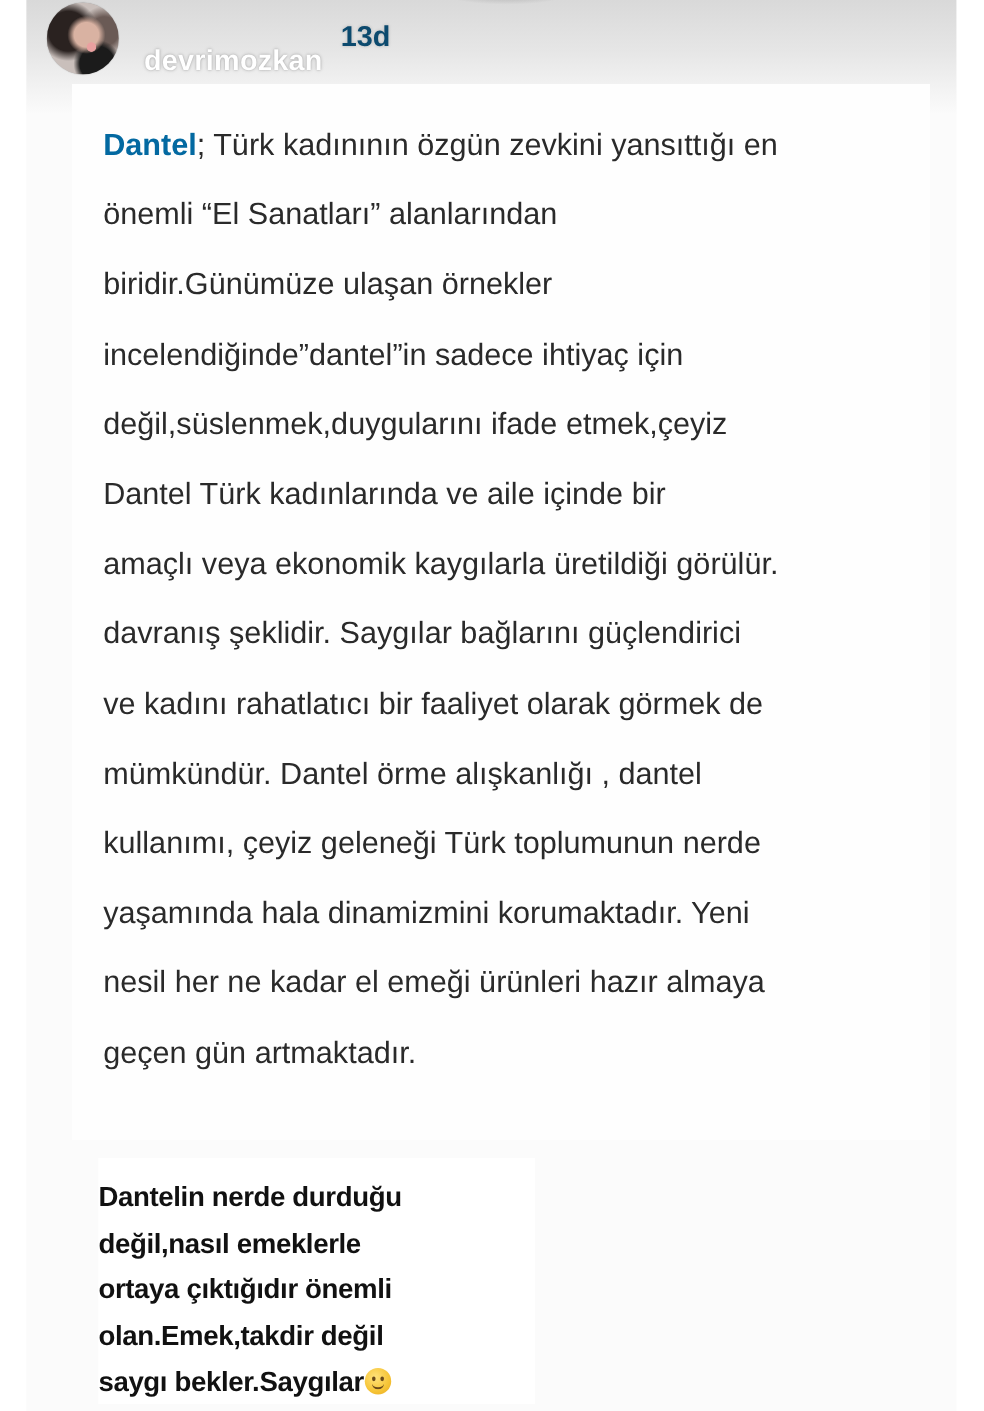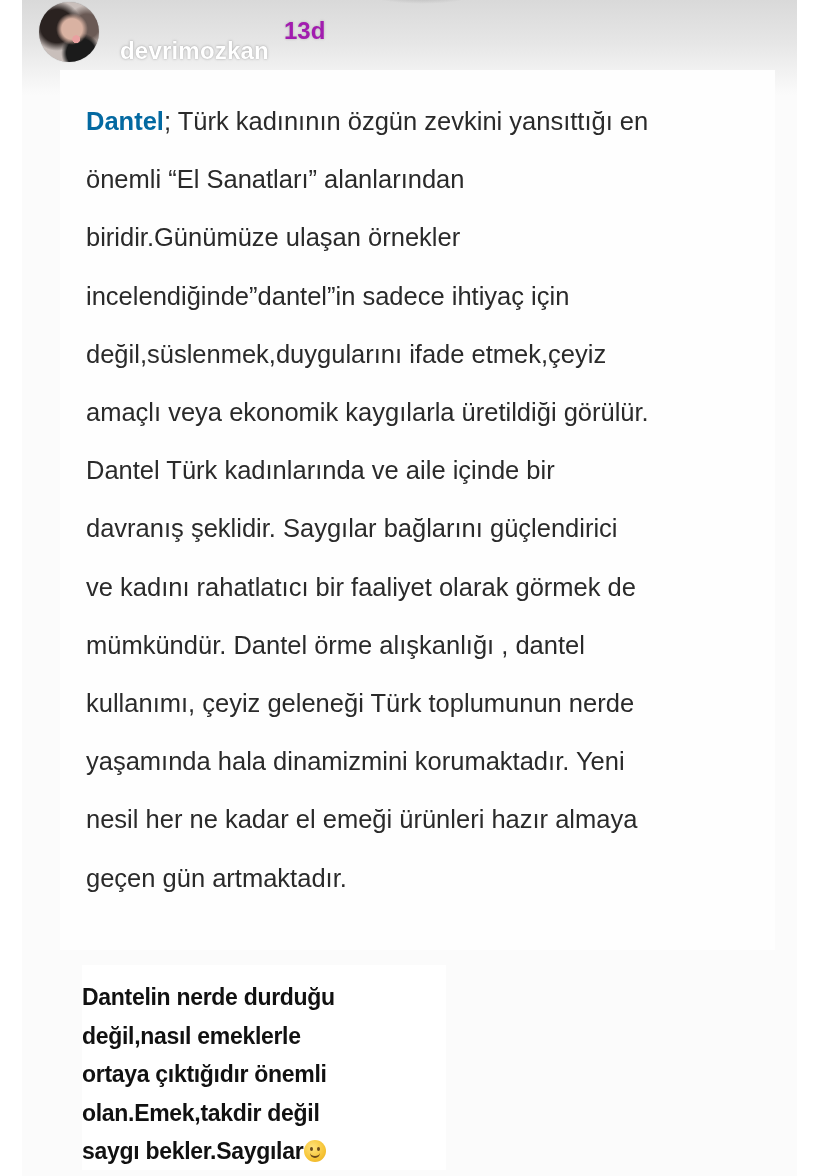--- a/index.html
+++ b/index.html
@@ -28,21 +28,21 @@
     box-shadow:0 0 1px rgba(0,0,0,0.3);
   }
   .username {
     position:absolute; left:98px; top:17px; font-size:24px; font-weight:bold;
     color:#ffffff; text-shadow:0 0 3px rgba(0,0,0,0.25), 0 0 1px rgba(0,0,0,0.2);
     letter-spacing:0.2px;
     margin-top:20px;
   }
   .time {
     position:absolute; left:262px; top:17px; font-size:24px; font-weight:bold;
-    color:#a21caf; text-shadow:0 0 3px rgba(0,0,0,0.2);
+    color:#0c4a6e; text-shadow:0 0 3px rgba(0,0,0,0.2);
   }
   .body-box {
     position:absolute; left:60px; top:70px; width:715px; height:880px;
     background:#fefefe;
   }
   .body-text {
     position:absolute; left:86px; top:92px; width:690px;
     font-size:25.5px; line-height:58.2px; color:#2a2a2a;
   }
   .body-text .line { display:block; white-space:nowrap; }
@@ -82,22 +82,22 @@
   <span class="time">13d</span>
 </div>
 
 <div class="body-box"></div>
 <div class="body-text">
   <span class="line"><b>Dantel</b><span>; Türk kadınının özgün zevkini yansıttığı en</span></span>
   <span class="line">önemli “El Sanatları” alanlarından</span>
   <span class="line">biridir.Günümüze ulaşan örnekler</span>
   <span class="line">incelendiğinde”dantel”in sadece ihtiyaç için</span>
   <span class="line">değil,süslenmek,duygularını ifade etmek,çeyiz</span>
+  <span class="line">Dantel Türk kadınlarında ve aile içinde bir</span>
   <span class="line">amaçlı veya ekonomik kaygılarla üretildiği görülür.</span>
-  <span class="line">Dantel Türk kadınlarında ve aile içinde bir</span>
   <span class="line">davranış şeklidir. Saygılar bağlarını güçlendirici</span>
   <span class="line">ve kadını rahatlatıcı bir faaliyet olarak görmek de</span>
   <span class="line">mümkündür. Dantel örme alışkanlığı , dantel</span>
   <span class="line">kullanımı, çeyiz geleneği Türk toplumunun nerde</span>
   <span class="line">yaşamında hala dinamizmini korumaktadır. Yeni</span>
   <span class="line">nesil her ne kadar el emeği ürünleri hazır almaya</span>
   <span class="line">geçen gün artmaktadır.</span>
 </div>
 
 <div class="quote-box"></div>

